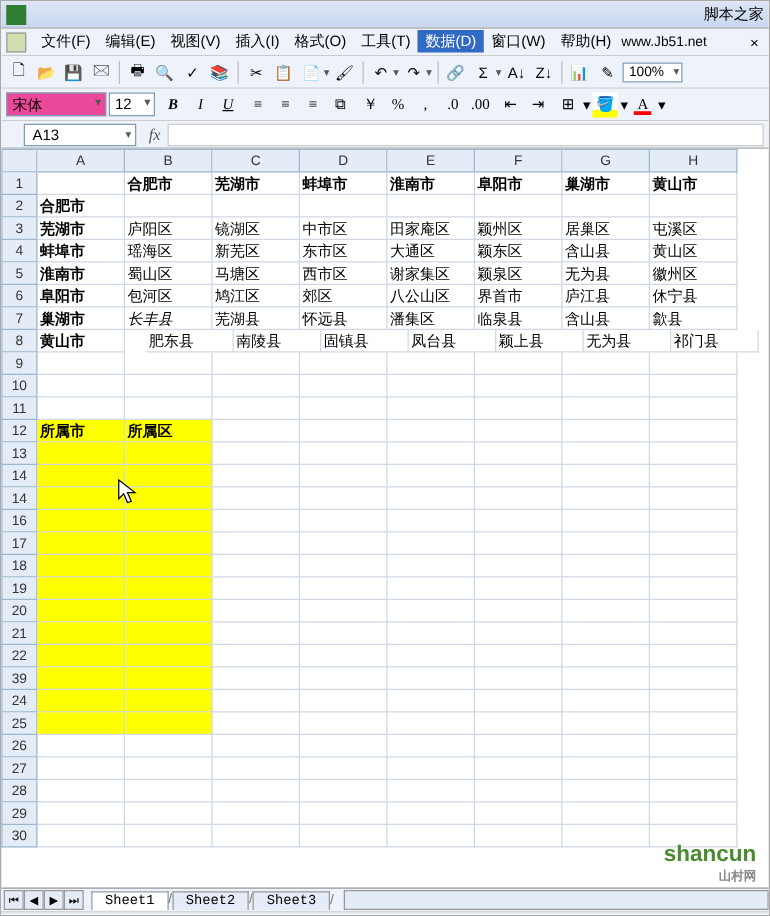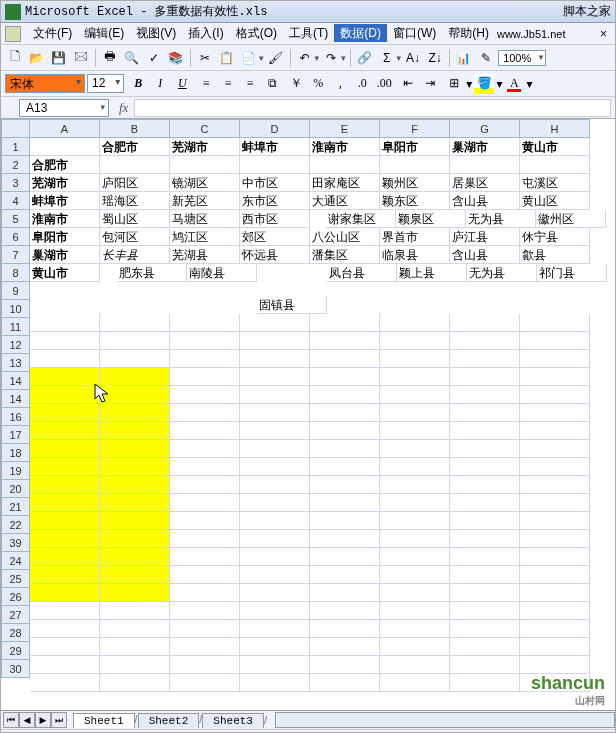--- a/index.html
+++ b/index.html
@@ -12,21 +12,21 @@
 .menubar .menu-item { padding: 2px 6px; cursor: default; }
 .menubar .url { margin-left: 2px; color: #000; font-size: 11px; }
 .menubar .close-menu { margin-left: auto; padding: 0 4px; cursor: default; }
 .toolbar { background: #eef2fa; height: 26px; display: flex; align-items: center; padding: 0 4px; gap: 2px; border-bottom: 1px solid #ccc; }
 .toolbar .btn { width: 20px; height: 20px; border: 1px solid transparent; display: flex; align-items: center; justify-content: center; font-size: 12px; cursor: default; }
 .toolbar .sep { width: 1px; height: 18px; background: #bbb; margin: 0 2px; }
 .toolbar .dd { font-size: 9px; margin-left: -2px; color: #555; }
 .toolbar .zoom { border: 1px solid #7f9db9; background: #fff; padding: 1px 14px 1px 4px; font-size: 11px; position: relative; }
 .toolbar .zoom::after { content: "▾"; position: absolute; right: 2px; font-size: 9px; color: #555; }
 .format-bar { background: #eef2fa; height: 26px; display: flex; align-items: center; padding: 0 4px; gap: 2px; border-bottom: 1px solid #ccc; }
-.font-box { border: 1px solid #7f9db9; background: #f97316; height: 19px; padding: 1px 18px 1px 4px; min-width: 80px; position: relative; font-size: 12px; }
+.font-box { border: 1px solid #7f9db9; background: #ec4899; height: 19px; padding: 1px 18px 1px 4px; min-width: 80px; position: relative; font-size: 12px; }
 .font-box::after { content: "▾"; position: absolute; right: 3px; top: 1px; font-size: 10px; color: #555; }
 .size-box { border: 1px solid #7f9db9; background: #fff; height: 19px; padding: 1px 18px 1px 4px; min-width: 32px; position: relative; }
 .size-box::after { content: "▾"; position: absolute; right: 3px; top: 1px; font-size: 10px; color: #555; }
 .fmt-btn { width: 20px; height: 20px; display: flex; align-items: center; justify-content: center; cursor: default; font-family: "Times New Roman", serif; }
 .fmt-btn.b { font-weight: bold; font-style: italic; }
 .fmt-btn.i { font-style: italic; }
 .fmt-btn.u { text-decoration: underline; font-style: italic; }
 .fmt-btn.color-a { position: relative; }
 .fmt-btn.color-a::after { content: ""; position: absolute; bottom: 2px; left: 3px; right: 3px; height: 3px; background: red; }
 .name-fx-row { background: #eef2fa; height: 22px; display: flex; align-items: center; border-bottom: 1px solid #aaa; }
@@ -57,21 +57,20 @@
 .cursor { position: absolute; left: 93px; top: 382px; pointer-events: none; font-size: 18px; color: #000; }
 .watermark { position: absolute; right: 10px; bottom: 24px; font-size: 18px; font-weight: bold; color: #5a9c3e; font-family: Arial; }
 .watermark .s { color: #4a8a2e; }
 .watermark .sub { font-size: 10px; color: #888; display: block; text-align: right; }
 </style>
 </head>
 <body>
 
 <div class="titlebar">
   <span class="icon"></span>
-  <span>Microsoft Excel - 多重数据有效性.xls</span>
   <span class="right-text">脚本之家</span>
 </div>
 
 <div class="menubar">
   <span class="menu-icon"></span>
   <span id="menu-items"><span class="menu-item">文件(F)</span><span class="menu-item">编辑(E)</span><span class="menu-item">视图(V)</span><span class="menu-item">插入(I)</span><span class="menu-item">格式(O)</span><span class="menu-item">工具(T)</span><span class="menu-item" style="background: rgb(49, 106, 197); color: rgb(255, 255, 255);">数据(D)</span><span class="menu-item">窗口(W)</span><span class="menu-item">帮助(H)</span></span>
   <span class="url">www.Jb51.net</span>
   <span class="close-menu">×</span>
 </div>
 
@@ -228,21 +227,21 @@
           <div class="cell" style="width: 70px;">大通区</div>
           <div class="cell" style="width: 70px;">颖东区</div>
           <div class="cell" style="width: 70px;">含山县</div>
           <div class="cell" style="width: 70px;">黄山区</div>
         </div>
         <div class="row">
           <div class="cell bold" style="width: 70px;">淮南市</div>
           <div class="cell" style="width: 70px;">蜀山区</div>
           <div class="cell" style="width: 70px;">马塘区</div>
           <div class="cell" style="width: 70px;">西市区</div>
-          <div class="cell" style="width: 70px; margin-left: 16px;">谢家集区</div>
+          <div class="cell" style="width: 70px;">谢家集区</div>
           <div class="cell" style="width: 70px;">颖泉区</div>
           <div class="cell" style="width: 70px;">无为县</div>
           <div class="cell" style="width: 70px;">徽州区</div>
         </div>
         <div class="row">
           <div class="cell bold" style="width: 70px;">阜阳市</div>
           <div class="cell" style="width: 70px;">包河区</div>
           <div class="cell" style="width: 70px;">鸠江区</div>
           <div class="cell" style="width: 70px;">郊区</div>
           <div class="cell" style="width: 70px;">八公山区</div>
@@ -257,21 +256,21 @@
           <div class="cell" style="width: 70px;">怀远县</div>
           <div class="cell" style="width: 70px;">潘集区</div>
           <div class="cell" style="width: 70px;">临泉县</div>
           <div class="cell" style="width: 70px;">含山县</div>
           <div class="cell" style="width: 70px;">歙县</div>
         </div>
         <div class="row">
           <div class="cell bold" style="width: 70px;">黄山市</div>
           <div class="cell" style="width: 70px; margin-left: 17px;">肥东县</div>
           <div class="cell" style="width: 70px;">南陵县</div>
-          <div class="cell" style="width: 70px; margin-top: 32px;">固镇县</div>
+          <div class="cell" style="width: 70px;">固镇县</div>
           <div class="cell" style="width: 70px;">凤台县</div>
           <div class="cell" style="width: 70px;">颖上县</div>
           <div class="cell" style="width: 70px;">无为县</div>
           <div class="cell" style="width: 70px;">祁门县</div>
         </div>
         <div class="row">
           <div class="cell" style="width: 70px;"></div>
           <div class="cell" style="width: 70px;"></div>
           <div class="cell" style="width: 70px;"></div>
           <div class="cell" style="width: 70px;"></div>
@@ -286,20 +285,30 @@
           <div class="cell" style="width: 70px;"></div>
           <div class="cell" style="width: 70px;"></div>
           <div class="cell" style="width: 70px;"></div>
           <div class="cell" style="width: 70px;"></div>
           <div class="cell" style="width: 70px;"></div>
           <div class="cell" style="width: 70px;"></div>
         </div>
         <div class="row">
           <div class="cell" style="width: 70px;"></div>
           <div class="cell" style="width: 70px;"></div>
+          <div class="cell" style="width: 70px;"></div>
+          <div class="cell" style="width: 70px;"></div>
+          <div class="cell" style="width: 70px;"></div>
+          <div class="cell" style="width: 70px;"></div>
+          <div class="cell" style="width: 70px;"></div>
+          <div class="cell" style="width: 70px;"></div>
+        </div>
+        <div class="row">
+          <div class="cell yellow bold" style="width: 70px;">所属市</div>
+          <div class="cell yellow bold" style="width: 70px;">所属区</div>
           <div class="cell" style="width: 70px;"></div>
           <div class="cell" style="width: 70px;"></div>
           <div class="cell" style="width: 70px;"></div>
           <div class="cell" style="width: 70px;"></div>
           <div class="cell" style="width: 70px;"></div>
           <div class="cell" style="width: 70px;"></div>
         </div>
         <div class="row">
           <div class="cell yellow" style="width: 70px;"></div>
           <div class="cell yellow" style="width: 70px;"></div>

